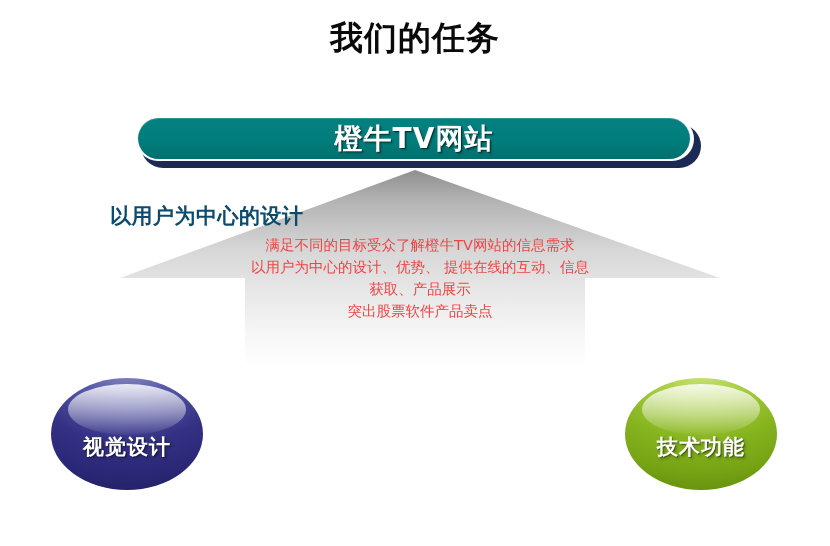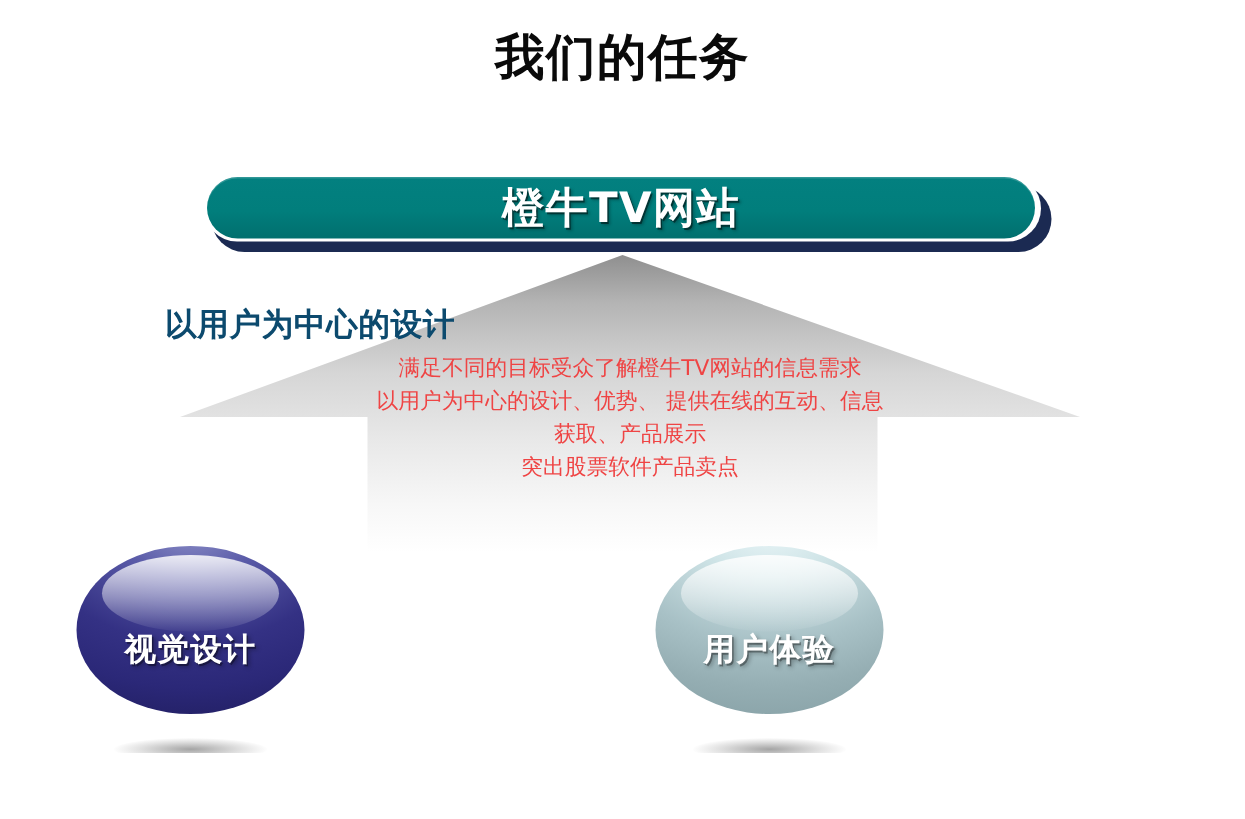--- a/index.html
+++ b/index.html
@@ -129,21 +129,21 @@
   #arrow-line-0 { top: 68px; }
   #arrow-line-1 { top: 90px; }
   #arrow-line-2 { top: 112px; }
   #arrow-line-3 { top: 134px; }
 
   
   .orb-group {
     position: absolute;
     width: 160px;
     height: 150px;
-    top: 364px;
+    top: 378px;
   }
   .orb {
     position: absolute;
     left: 3px;
     top: 0;
     width: 152px;
     height: 112px;
     border-radius: 50%;
     overflow: hidden;
   }
@@ -235,21 +235,24 @@
   <div class="orb-group" id="orb-group-0">
     <div class="orb" id="orb-0">
       <div class="orb-gloss"></div>
       <div class="orb-label">视觉设计</div>
     </div>
     <div class="orb-shadow"></div>
   </div>
 
 
   <div class="orb-group" id="orb-group-2">
-    <div class="orb" id="orb-2">
+    <div class="orb-shadow"></div>
+  </div>
+
+  <div class="orb-group" id="orb-group-3">
+    <div class="orb" id="orb-3">
       <div class="orb-gloss"></div>
-      <div class="orb-label">用户体验</div>
+      <div class="orb-label">技术功能</div>
     </div>
     <div class="orb-shadow"></div>
   </div>
 
-
 </div>
 
 </body></html>

